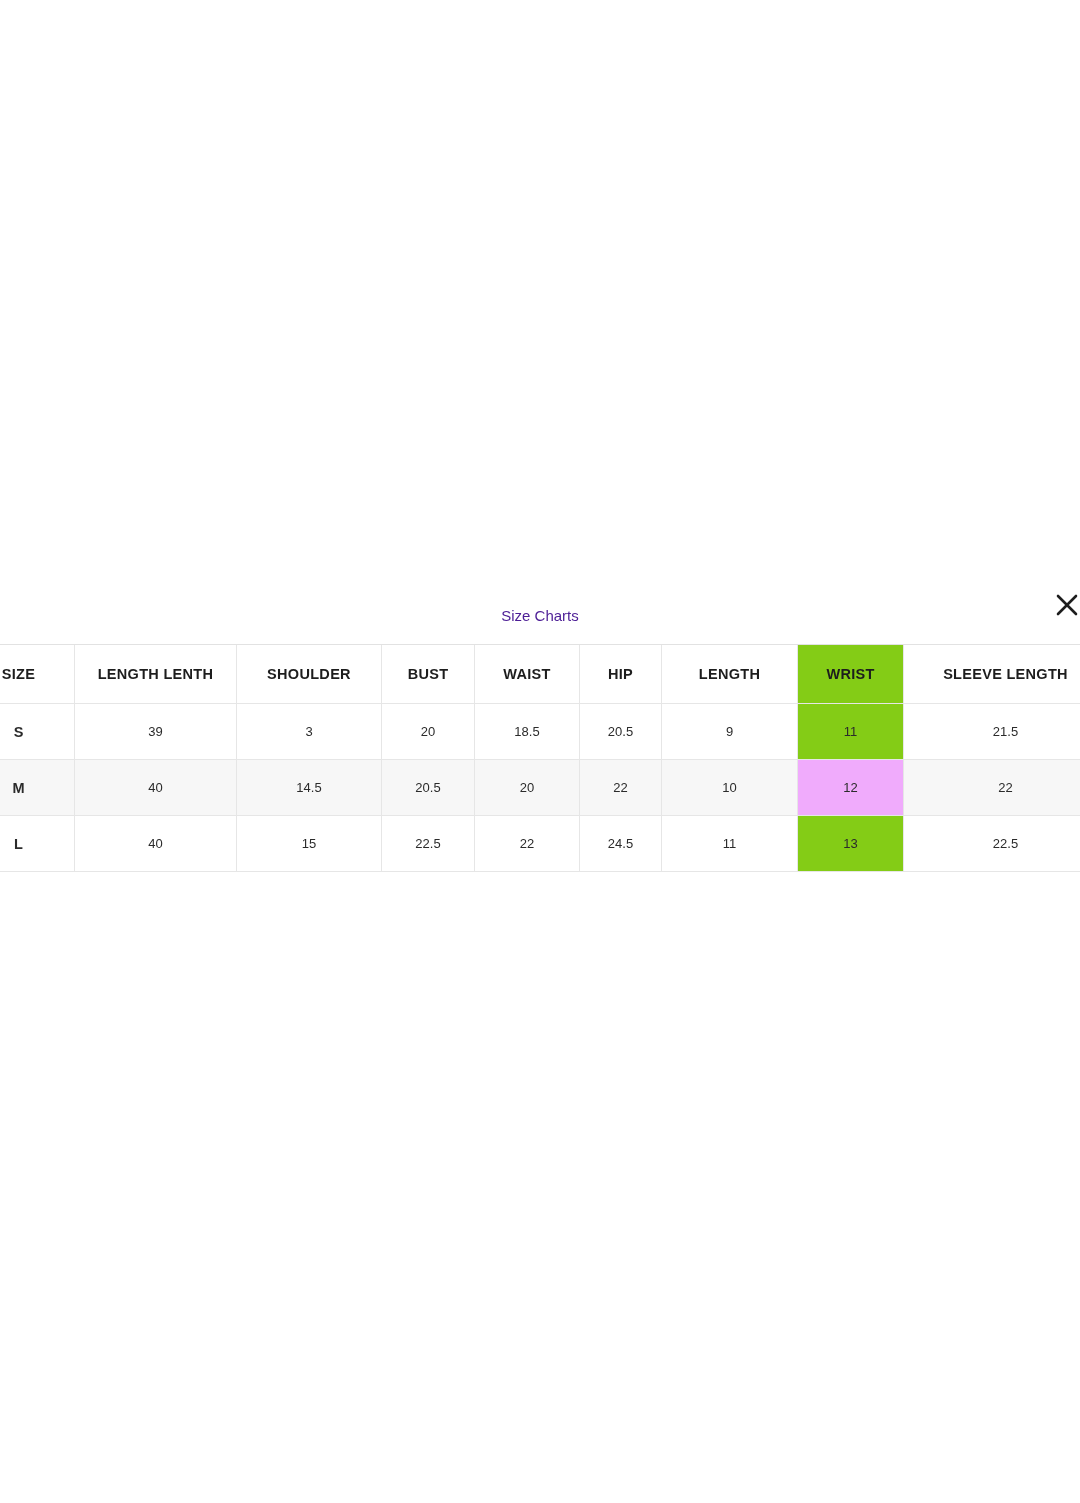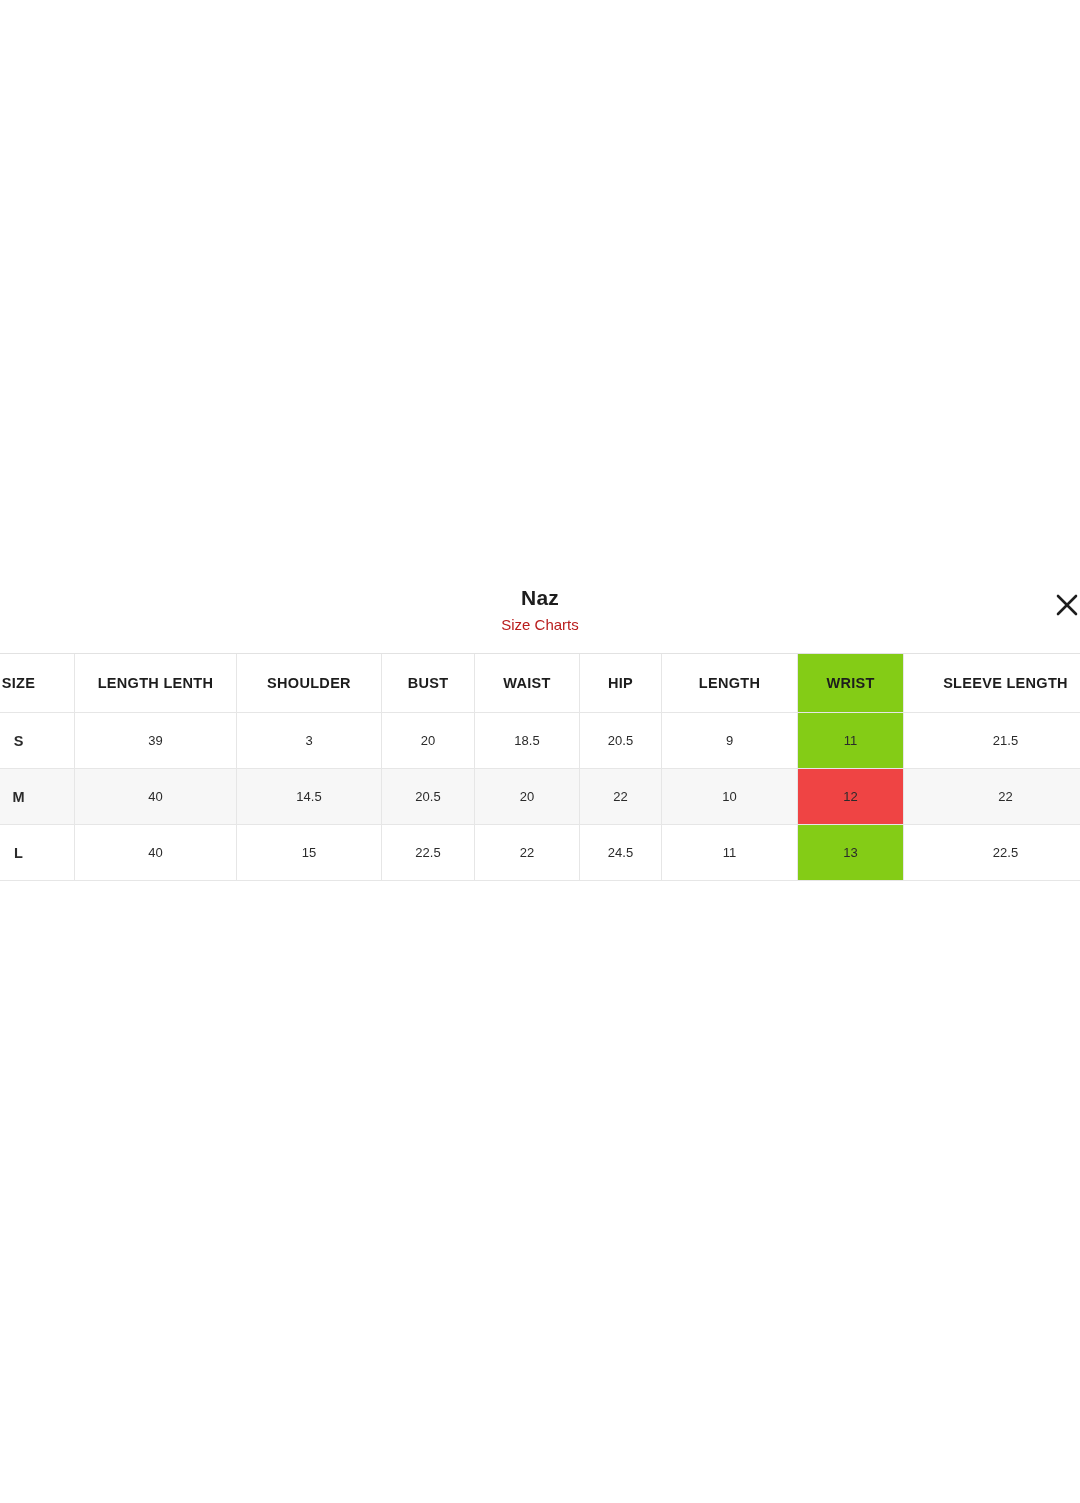--- a/index.html
+++ b/index.html
@@ -32,23 +32,23 @@
   .modal-title {
     font-size: 21px;
     font-weight: bold;
     color: #1d1d1d;
     line-height: 28px;
     letter-spacing: 0.2px;
   }
 
   .modal-subtitle {
     font-size: 15px;
-    color: #b91c1c;
+    color: #4c1d95;
     line-height: 24px;
-    margin-top: 1px;
+    margin-top: 20px;
     font-weight: normal;
   }
 
   .close-icon {
     position: absolute;
     right: -4px;
     top: 18px;
     width: 34px;
     height: 34px;
     cursor: pointer;
@@ -100,41 +100,40 @@
   }
 
   tr.row-alt td {
     background: #f7f7f7;
   }
 
   .col-hl {
     background: #84cc16;
   }
   tr.row-alt .col-hl {
-    background: #ef4444;
+    background: #f0abfc;
   }
 
   
   col.c0 { width: 112px; }
   col.c1 { width: 162px; }
   col.c2 { width: 145px; }
   col.c3 { width: 93px; }
   col.c4 { width: 105px; }
   col.c5 { width: 82px; }
   col.c6 { width: 136px; }
   col.c7 { width: 106px; }
   col.c8 { width: 204px; }
 </style>
 </head>
 <body>
 
 <div class="modal">
 
   <div class="modal-header">
-    <div class="modal-title">Naz</div>
     <div class="modal-subtitle">Size Charts</div>
     <span class="close-icon">
       <svg width="34" height="34" viewBox="0 0 34 34" xmlns="http://www.w3.org/2000/svg">
         <line x1="8" y1="8" x2="26" y2="26" stroke="#1d1d1d" stroke-width="2.6" stroke-linecap="round"></line>
         <line x1="26" y1="8" x2="8" y2="26" stroke="#1d1d1d" stroke-width="2.6" stroke-linecap="round"></line>
       </svg>
     </span>
   </div>
 
   <div class="divider"></div>

